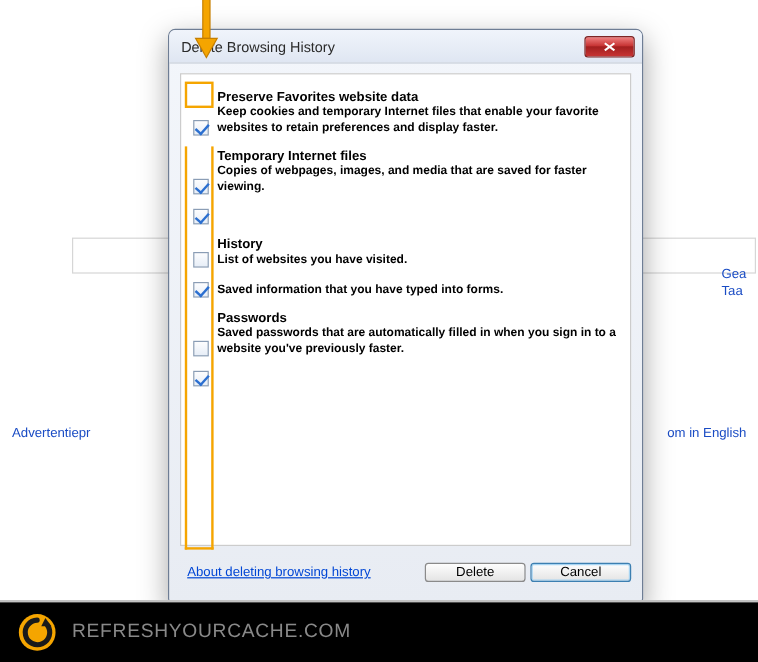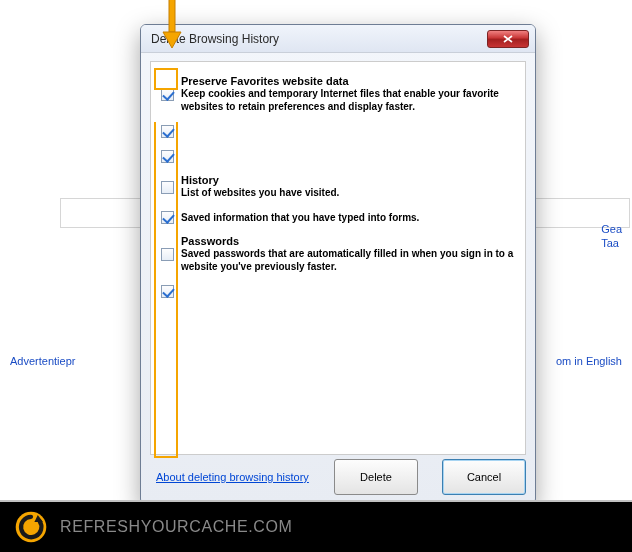--- a/index.html
+++ b/index.html
@@ -95,21 +95,21 @@
     .dialog-body {
       position: absolute;
       left: 9px; top: 36px; right: 9px; bottom: 49px;
       background: #fff;
       border: 1px solid #ccc;
       padding: 10px 10px 6px 10px;
       overflow: hidden;
     }
     .option {
       display: flex;
-      align-items: center;
+      align-items: flex-end;
       padding: 3px 0 8px 0;
     }
     .chk {
       width: 13px; height: 13px;
       border: 1px solid #8a9db5;
       background: linear-gradient(#fdfdfe, #e7eef7);
       margin-top: 1px;
       margin-right: 7px;
       position: relative;
       flex-shrink: 0;
@@ -146,22 +146,22 @@
     }
     .help-link {
       color: #0046d5;
       text-decoration: underline;
       font-size: 11px;
       cursor: pointer;
       margin-left: 6px;
     }
     .spacer { flex: 1; }
     .btn {
-      width: 84px; height: 36px;
-      margin-left: 24px;
+      width: 84px; height: 16px;
+      margin-left: 4px;
       border: 1px solid #8a8a8a;
       border-radius: 3px;
       background: linear-gradient(#fdfdfd, #e4e4e4);
       font-size: 11px;
       display: flex;
       align-items: center;
       justify-content: center;
       cursor: pointer;
     }
     .btn.default {
@@ -218,20 +218,24 @@
     <div id="opts">
         <div class="option">
           <div class="chk checked"></div>
           <div class="opt-text">
             <div class="opt-title">Preserve Favorites website data</div>
             <div class="opt-desc">Keep cookies and temporary Internet files that enable your favorite websites to retain preferences and display faster.</div>
           </div>
         </div>
         <div class="option">
           <div class="chk checked"></div>
+          <div class="opt-text">
+            <div class="opt-title">Temporary Internet files</div>
+            <div class="opt-desc">Copies of webpages, images, and media that are saved for faster viewing.</div>
+          </div>
         </div>
         <div class="option">
           <div class="chk checked"></div>
         </div>
         <div class="option">
           <div class="chk"></div>
           <div class="opt-text">
             <div class="opt-title">History</div>
             <div class="opt-desc">List of websites you have visited.</div>
           </div>

